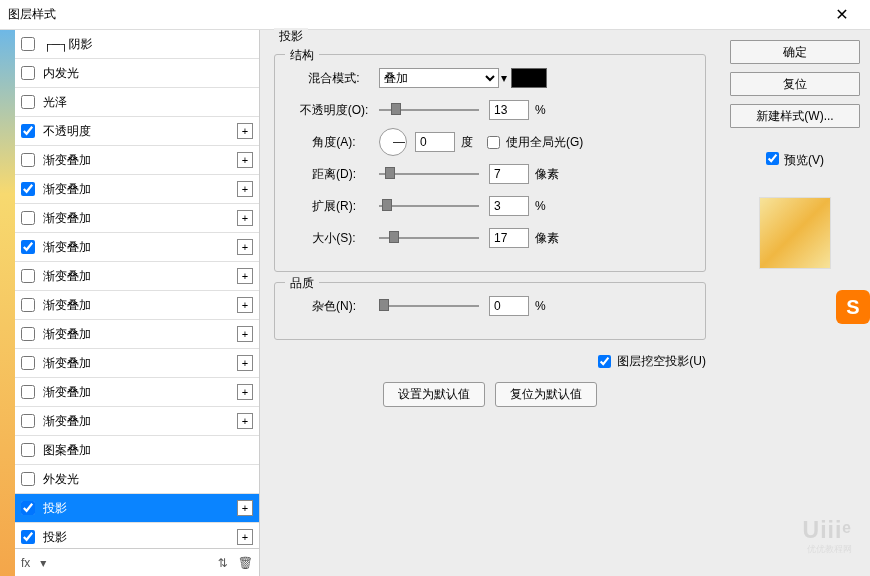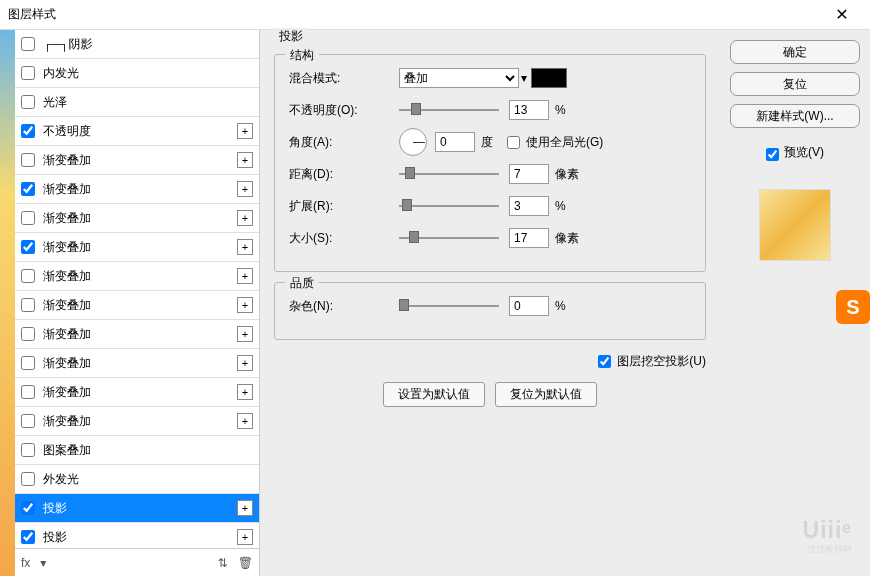--- a/index.html
+++ b/index.html
@@ -20,37 +20,37 @@
 .effect-row .label { flex: 1; }
 .effect-row .plus { width: 16px; height: 16px; border: 1px solid #888; display: flex; align-items: center; justify-content: center; font-size: 11px; background: #fff; color: #000; }
 .effects-footer { height: 28px; border-top: 1px solid #ccc; display: flex; align-items: center; padding: 0 6px; gap: 10px; color: #555; }
 .effects-footer .spacer { flex: 1; }
 .center { flex: 1; padding: 10px 14px; background: #ededed; }
 .fieldset { border: 1px solid #bbb; border-radius: 3px; padding: 12px 14px; margin-bottom: 10px; position: relative; }
 .fieldset .legend { position: absolute; top: -8px; left: 10px; background: #ededed; padding: 0 5px; }
 .section-title { position: absolute; top: -18px; left: 0; background: #ededed; padding: 0 5px; font-weight: normal; }
 .outer-field { border: none; padding: 8px 0; position: relative; margin-top: 6px; }
 .row { display: flex; align-items: center; margin-bottom: 10px; height: 22px; }
-.row .lbl { width: 90px; text-align: left; margin-right: 20px; }
+.row .lbl { width: 90px; text-align: center; margin-right: 0; }
 .row select { width: 120px; height: 20px; border: 1px solid #999; background: #fff; }
 .row .slider-wrap { width: 100px; position: relative; height: 14px; margin-right: 10px; }
 .row .slider-track { position: absolute; top: 6px; left: 0; right: 0; height: 2px; background: #999; }
 .row .slider-thumb { position: absolute; top: 0; width: 10px; height: 12px; background: #888; border: 1px solid #666; }
 .row input[type=text] { width: 40px; height: 20px; border: 1px solid #999; text-align: left; padding: 0 4px; background: #fff; }
 .row .unit { margin-left: 6px; }
 .color-swatch { width: 36px; height: 20px; background: #000; border: 1px solid #666; margin-left: 4px; }
 .angle-dial { width: 28px; height: 28px; border: 1px solid #999; border-radius: 50%; background: #fff; position: relative; margin-right: 8px; }
 .angle-dial::after { content: ''; position: absolute; top: 13px; left: 13px; width: 12px; height: 1px; background: #333; transform-origin: left; transform: rotate(0deg); }
 .contour-swatch { width: 36px; height: 24px; border: 1px solid #999; background: linear-gradient(135deg, #fff 49%, #888 51%); margin-right: 12px; }
 .chk { margin-right: 6px; }
 .btn-row { display: flex; gap: 10px; margin-top: 8px; justify-content: center; }
 .btn { border: 1px solid #999; background: #f8f8f8; padding: 3px 14px; border-radius: 3px; cursor: pointer; }
 .right { width: 150px; padding: 10px 10px; background: #ededed; display: flex; flex-direction: column; gap: 8px; align-items: center; }
-.right .btn-wide { width: 130px; height: 24px; border: 1px solid #999; background: #f5f5f5; border-radius: 7px; }
-.preview-chk { display: flex; align-items: flex-end; gap: 5px; margin-top: 8px; }
+.right .btn-wide { width: 130px; height: 24px; border: 1px solid #999; background: #f5f5f5; border-radius: 1px; }
+.preview-chk { display: flex; align-items: flex-start; gap: 5px; margin-top: 16px; }
 .preview-img { width: 72px; height: 72px; background: linear-gradient(135deg, #f7e39a, #f0b742, #f7e39a); margin-top: 20px; border: 1px solid #ddd; }
 .sogou-icon { position: absolute; right: 0; top: 290px; width: 34px; height: 34px; background: #ff7a00; border-radius: 6px; display: flex; align-items: center; justify-content: center; color: #fff; font-weight: bold; font-size: 20px; }
 .watermark { position: absolute; right: 18px; bottom: 32px; color: #d5d5d5; font-size: 23px; font-weight: bold; letter-spacing: 1px; }
 .watermark-sub { position: absolute; right: 18px; bottom: 20px; color: #dcdcdc; font-size: 9px; }
 </style>
 </head>
 <body>
 
 <div class="titlebar">
   <span class="title">图层样式</span>

